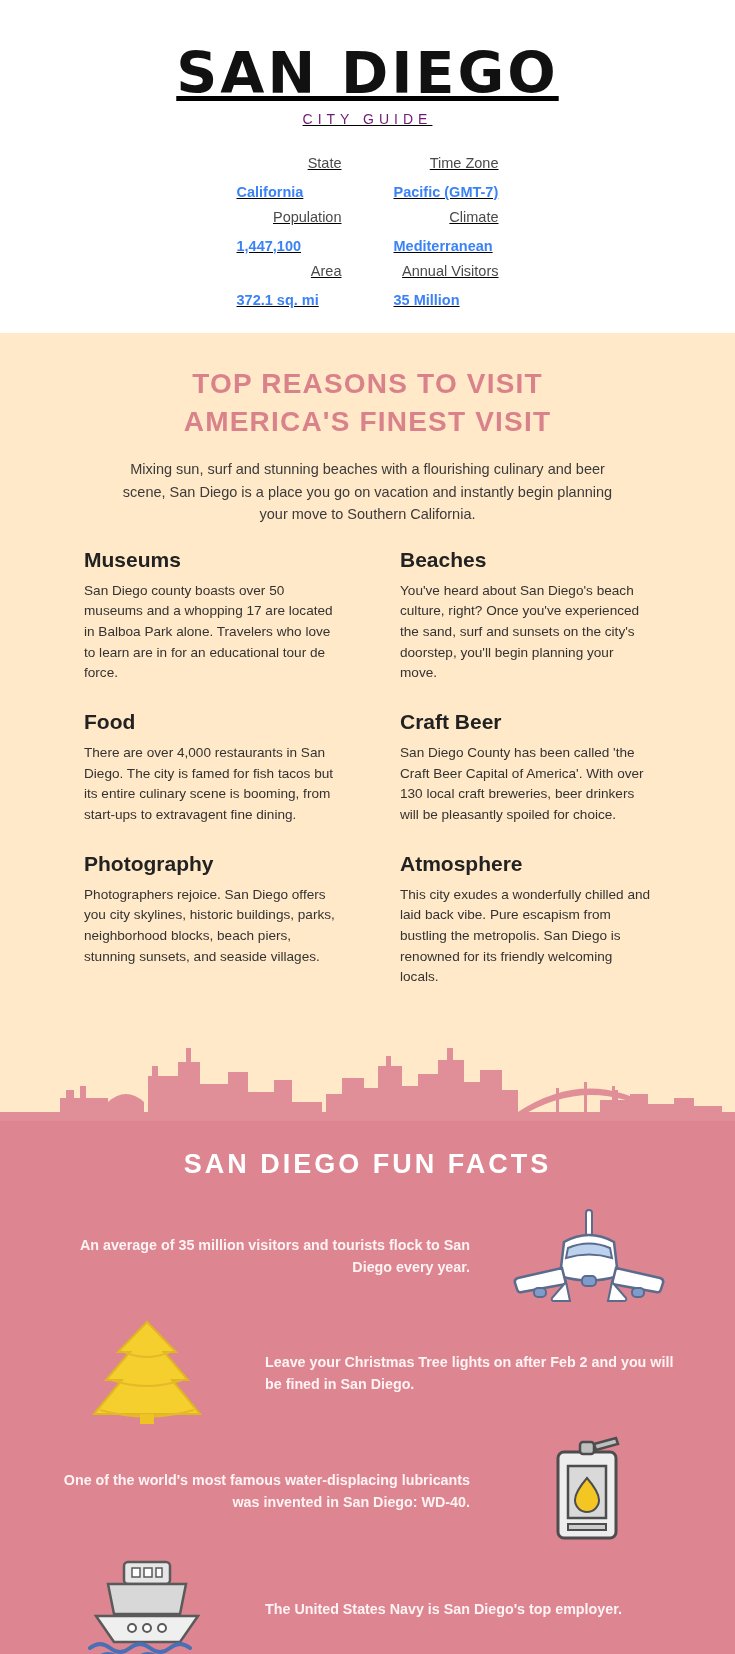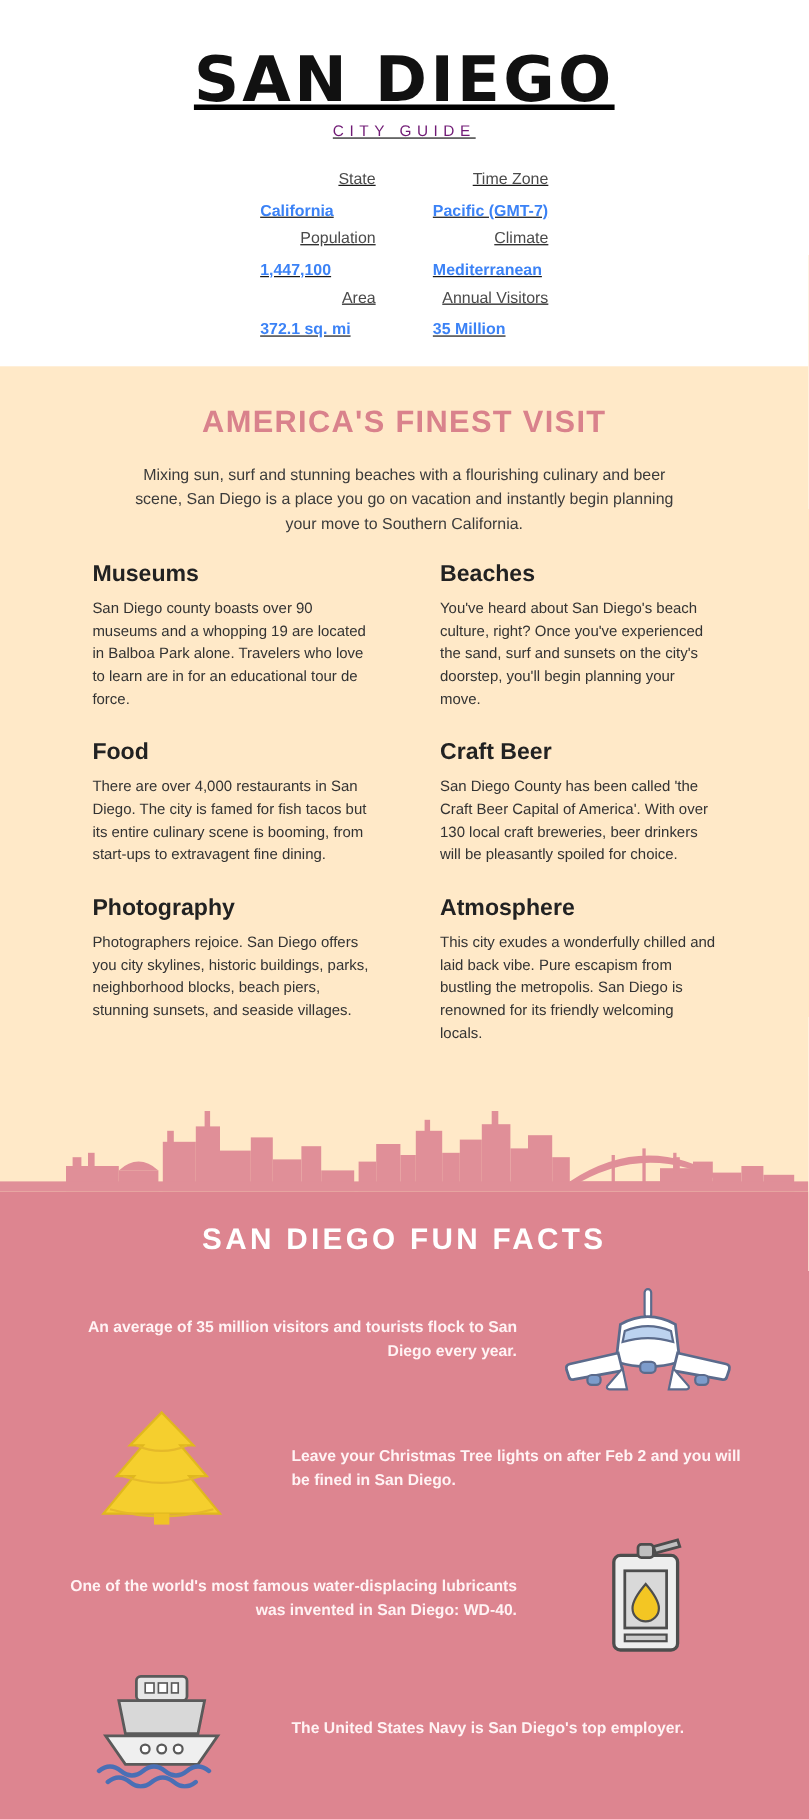--- a/index.html
+++ b/index.html
@@ -205,29 +205,30 @@
         <div class="fact-row">
           <span class="fact-label">Annual Visitors</span>
           <span class="fact-value">35 Million</span>
         </div>
       </div>
     </div>
   </div>
 
   <div class="reasons">
     <div class="section-heading">
+      <div>TOP REASONS TO VISIT</div>
       <div>AMERICA'S FINEST VISIT</div>
     </div>
     <div class="intro">Mixing sun, surf and stunning beaches with a flourishing culinary and beer scene, San Diego is a place you go on vacation and instantly begin planning your move to Southern California.</div>
 
     <div class="cols">
       <div class="col">
         <div class="block">
           <div class="block-title">Museums</div>
-          <div class="block-body">San Diego county boasts over 90 museums and a whopping 19 are located in Balboa Park alone. Travelers who love to learn are in for an educational tour de force.</div>
+          <div class="block-body">San Diego county boasts over 50 museums and a whopping 17 are located in Balboa Park alone. Travelers who love to learn are in for an educational tour de force.</div>
         </div>
         <div class="block">
           <div class="block-title">Food</div>
           <div class="block-body">There are over 4,000 restaurants in San Diego. The city is famed for fish tacos but its entire culinary scene is booming, from start-ups to extravagent fine dining.</div>
         </div>
         <div class="block">
           <div class="block-title">Photography</div>
           <div class="block-body">Photographers rejoice. San Diego offers you city skylines, historic buildings, parks, neighborhood blocks, beach piers, stunning sunsets, and seaside villages.</div>
         </div>
       </div>

